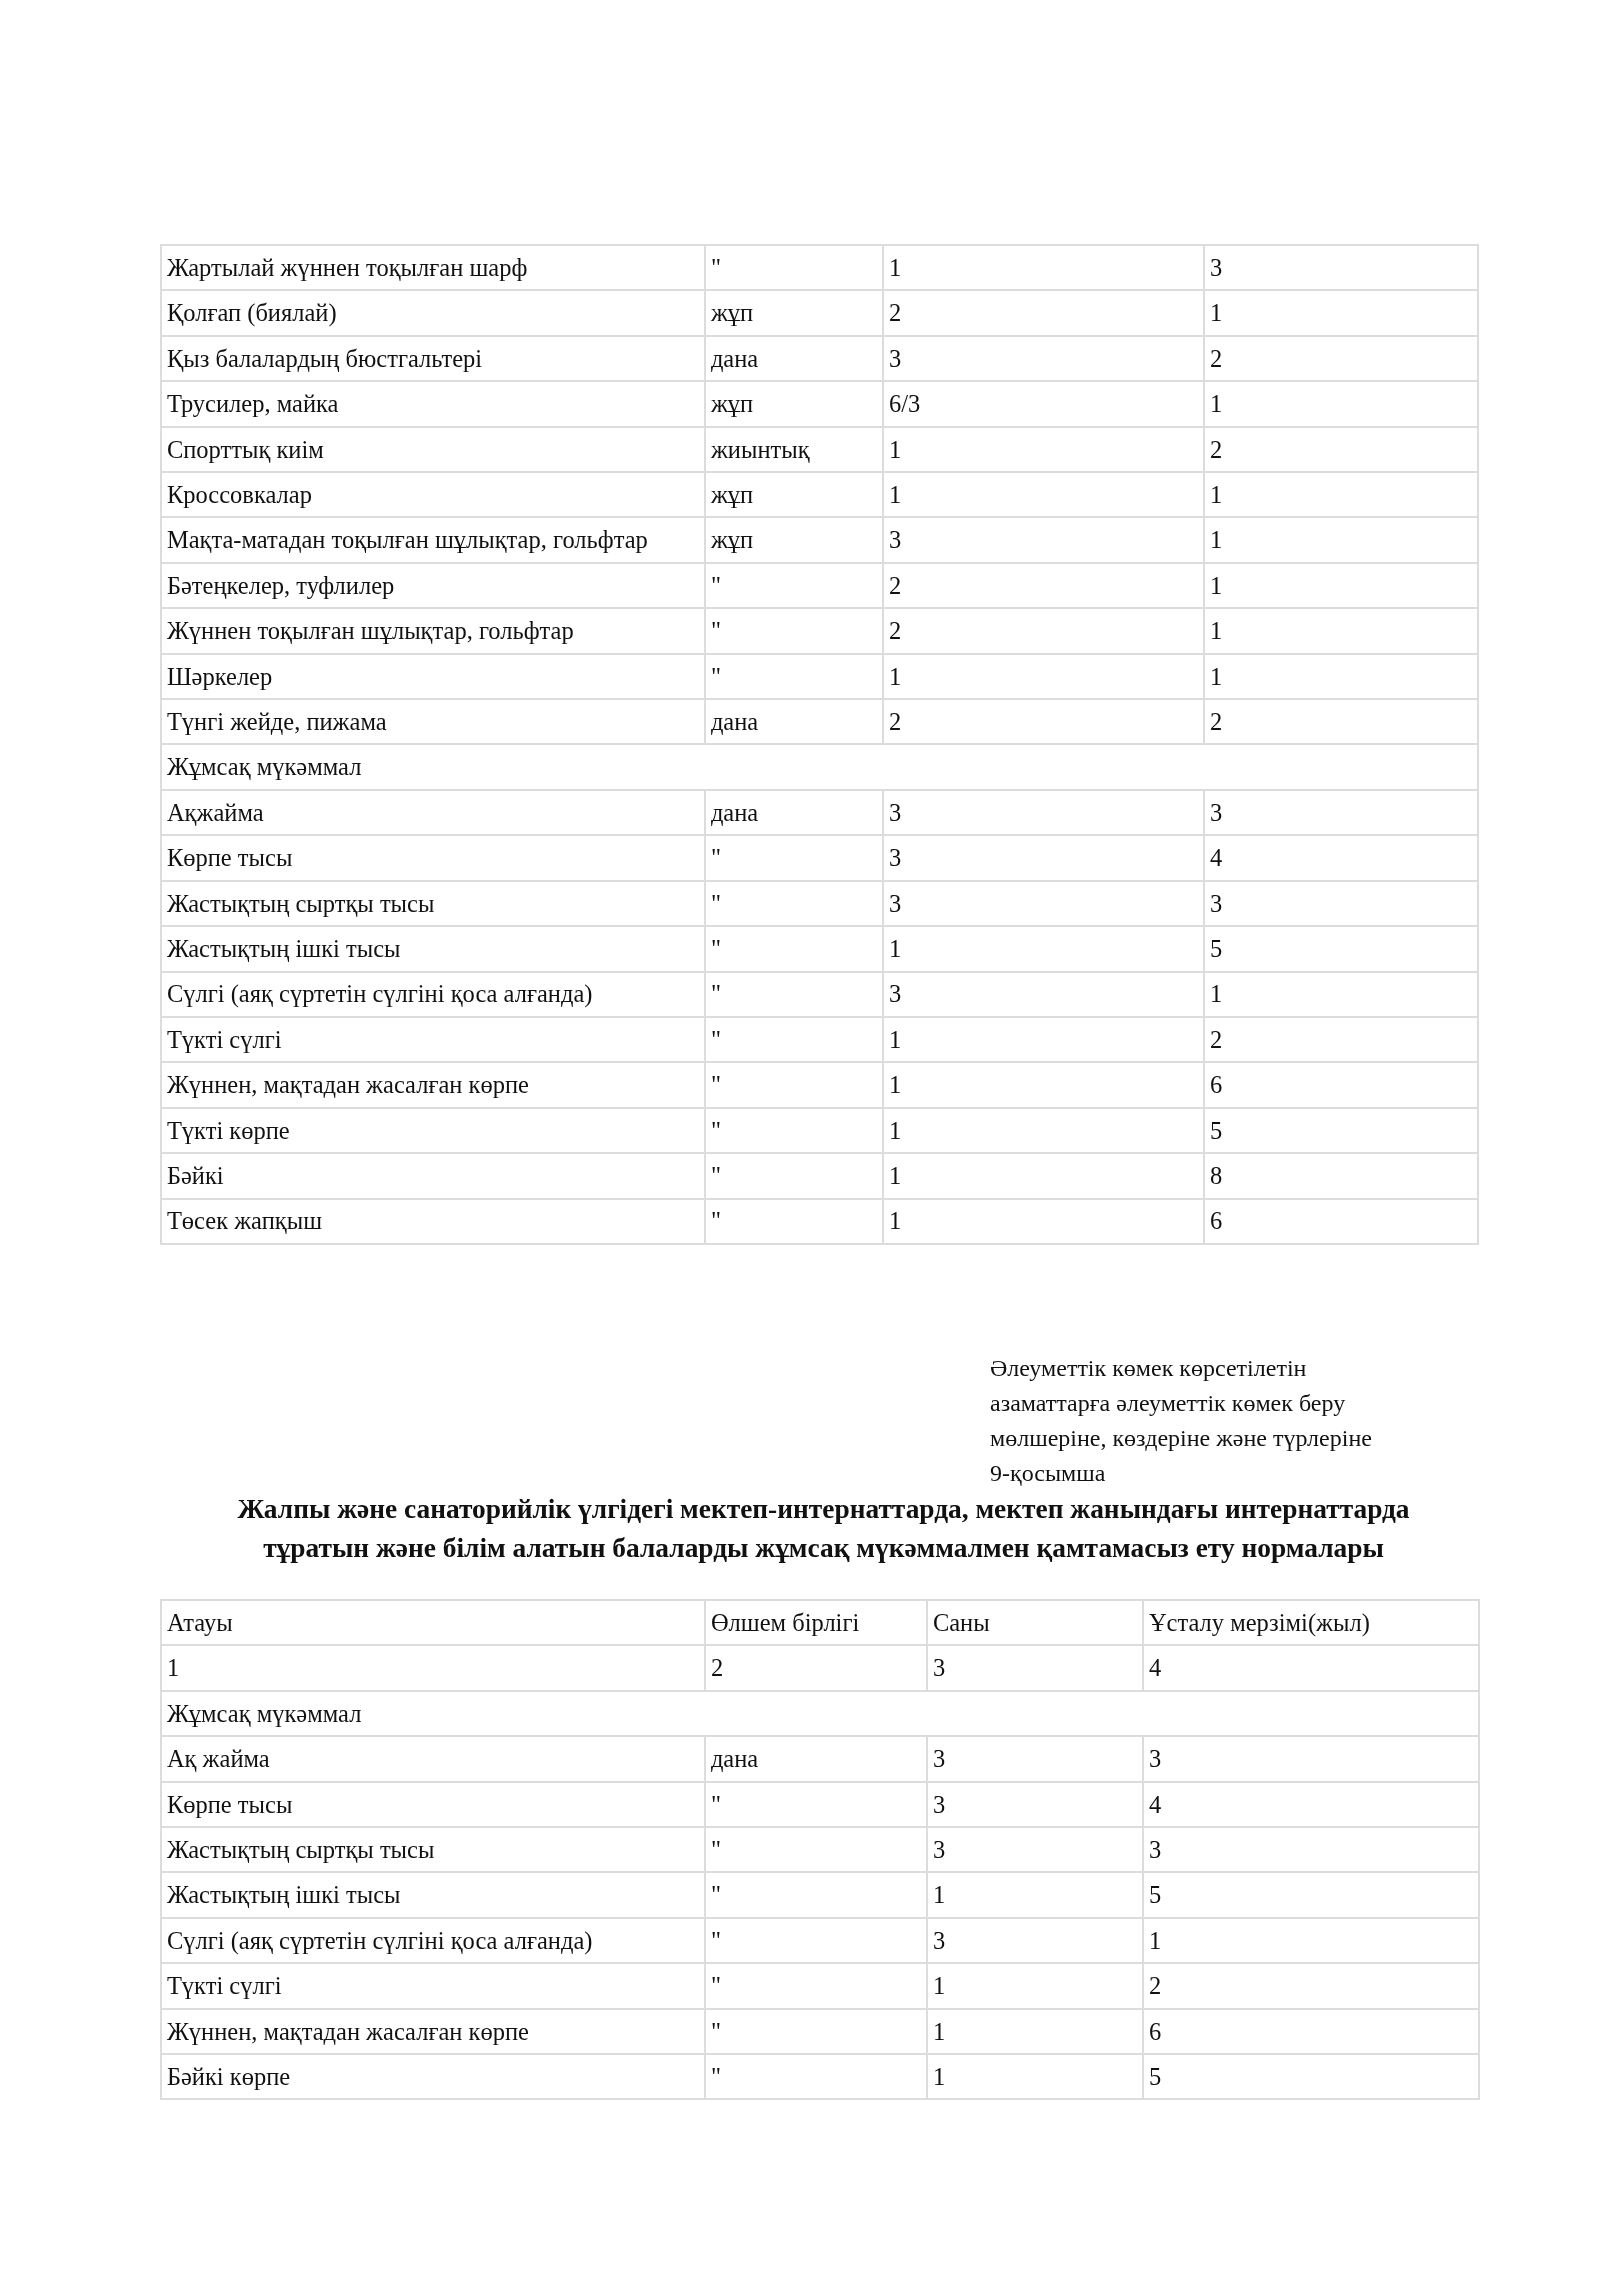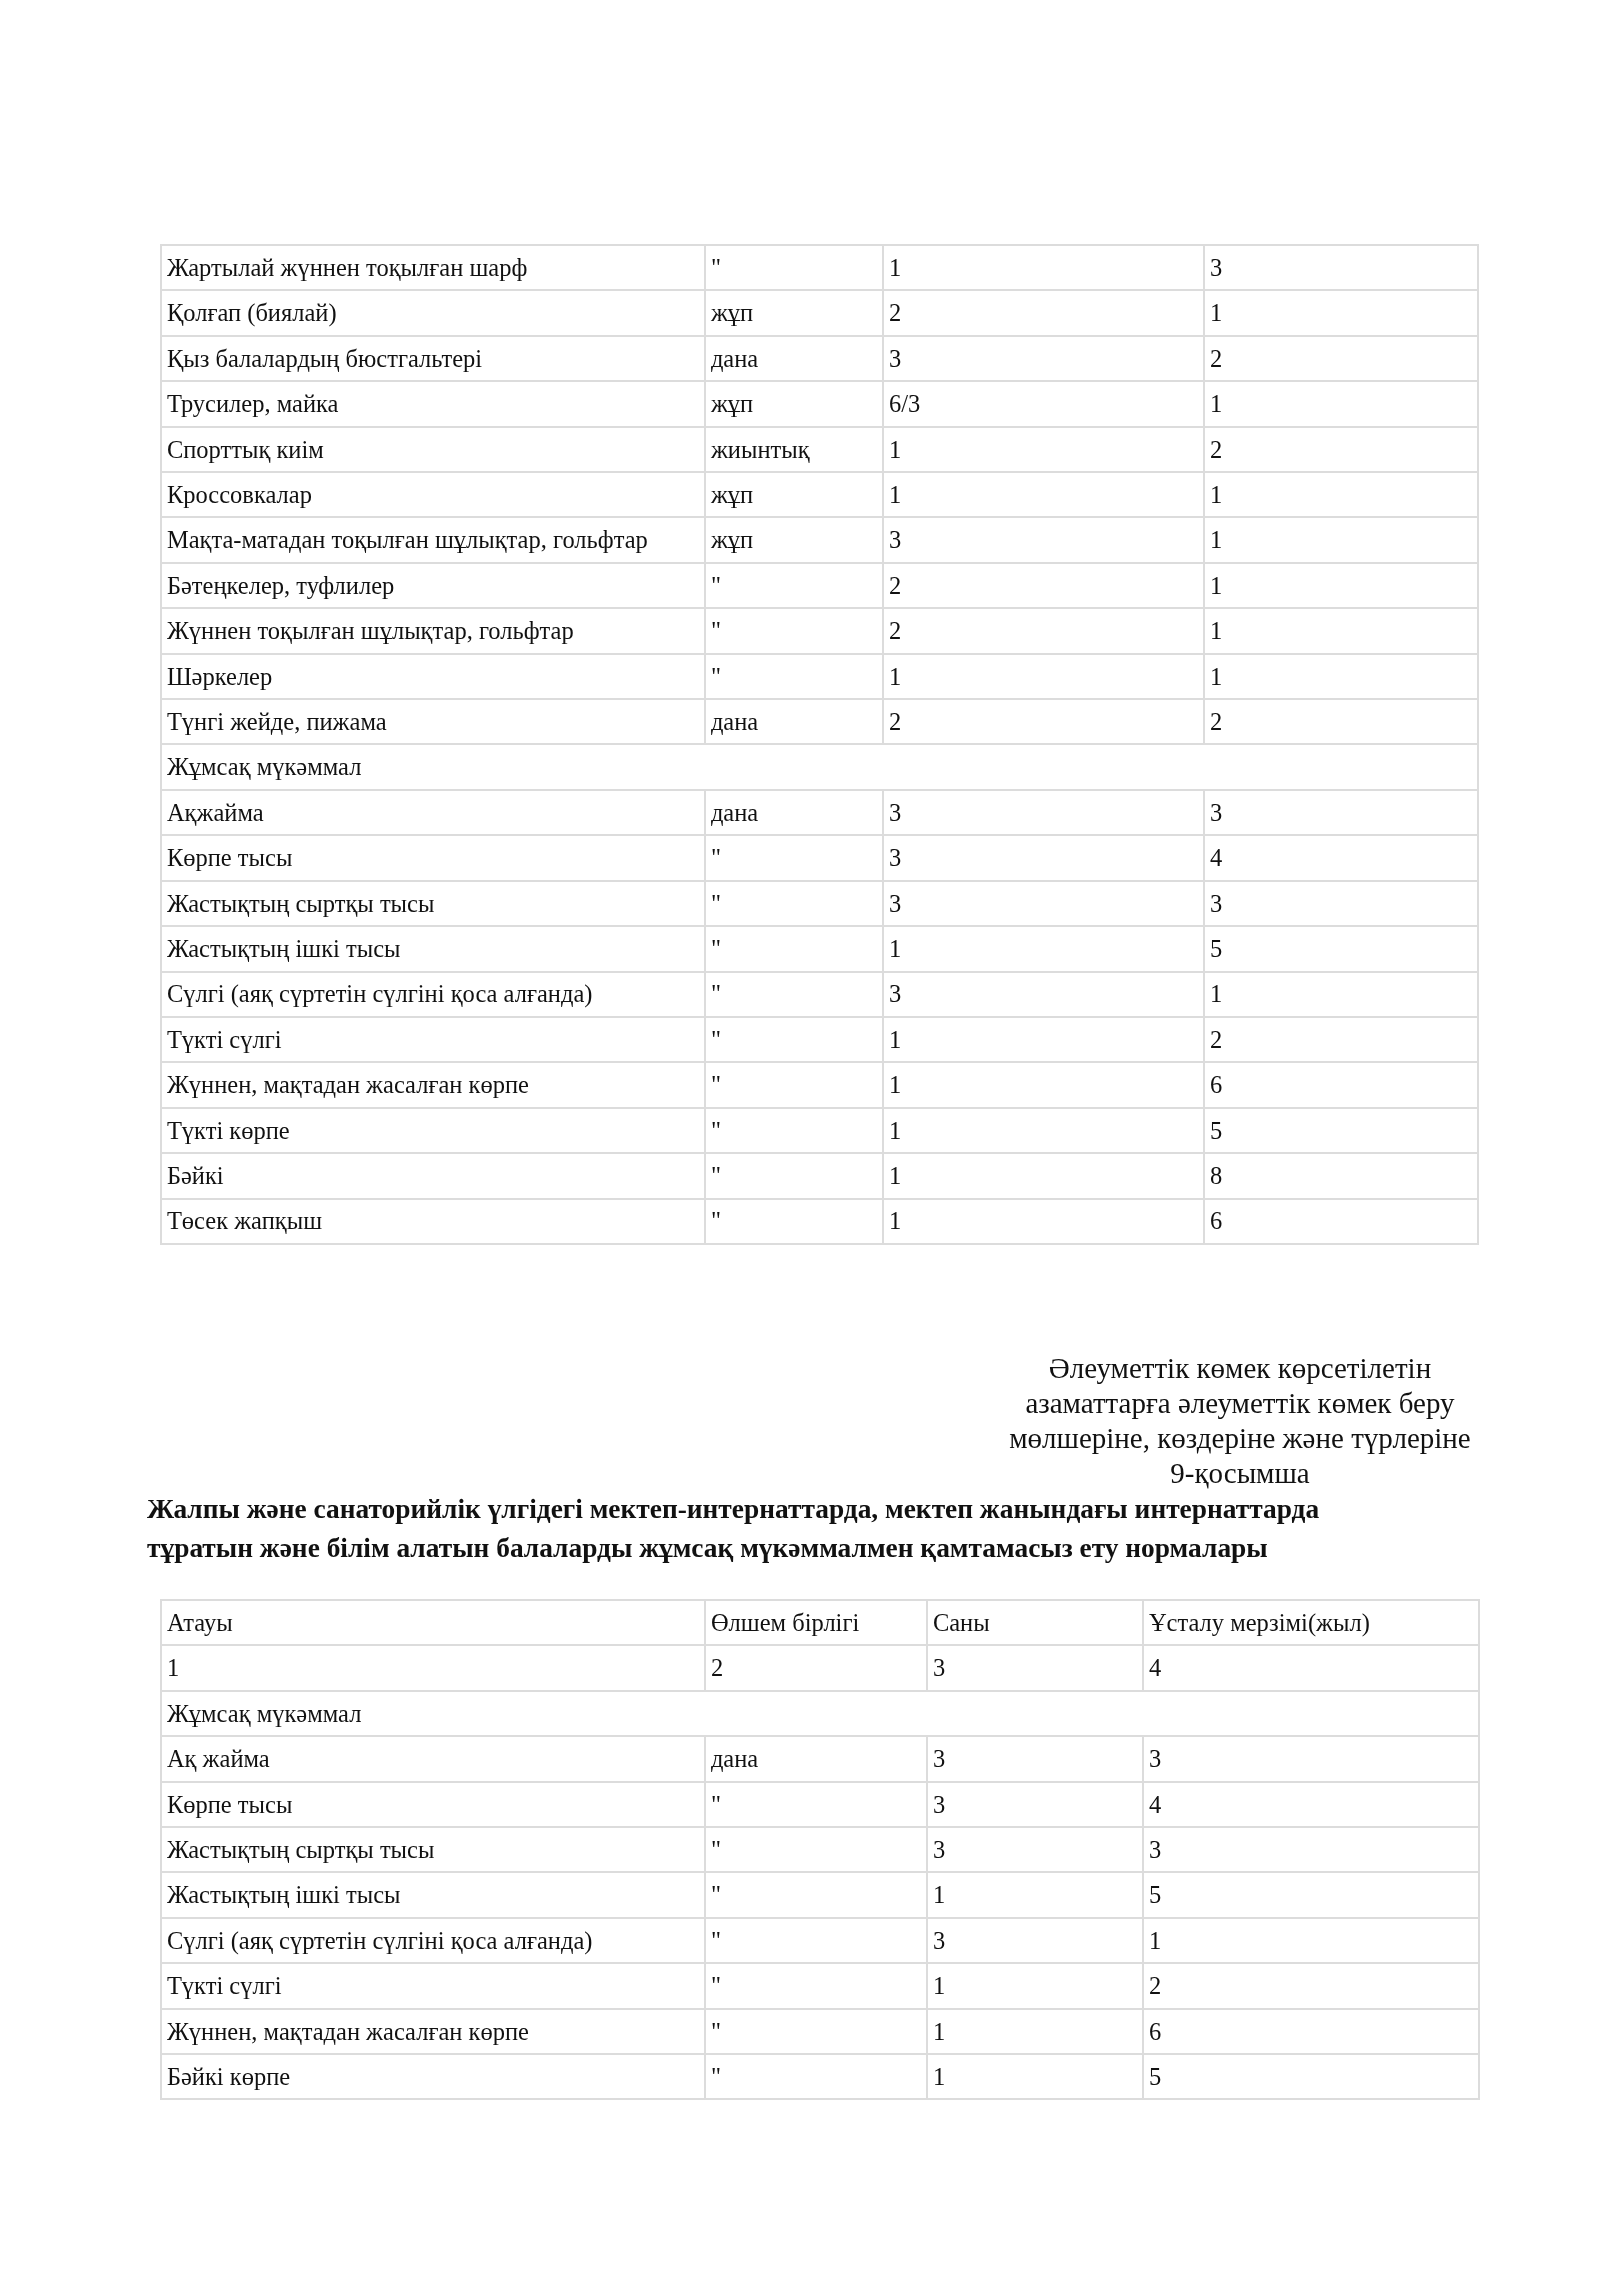--- a/index.html
+++ b/index.html
@@ -4,22 +4,22 @@
 <style>
   html, body { margin: 0; padding: 0; background: #ffffff; }
   body { width: 1621px; height: 2293px; position: relative; font-family: "Liberation Serif", "DejaVu Serif", serif; color: #111; }
   table { border-collapse: collapse; position: absolute; left: 160px; width: 1318px; table-layout: fixed; margin-top: 48px; }
   td { border: 2px solid #dcdcdc; font-size: 24.5px; line-height: 1.25; padding: 6.9px 3.9px 5.9px 4.9px; vertical-align: middle; height: 28px; }
   td.name { text-align: justify; }
   #t1 { top: 196px; }
   #t2 { top: 1551px; }
   #t1 col.c1 { width: 544px; } #t1 col.c2 { width: 178px; } #t1 col.c3 { width: 321px; } #t1 col.c4 { width: 274px; }
   #t2 col.c1 { width: 544px; } #t2 col.c2 { width: 222px; } #t2 col.c3 { width: 216px; } #t2 col.c4 { width: 336px; }
-  .note { position: absolute; left: 990px; width: 500px; top: 1351px; text-align: center; font-size: 29px; line-height: 35px; }
-  .heading { position: absolute; left: 147px; width: 1353px; top: 1490px; font-weight: bold; font-size: 27.4px; line-height: 39px; }
+  .note { position: absolute; left: 990px; width: 500px; top: 1351px; font-size: 24px; line-height: 35px; }
+  .heading { position: absolute; left: 147px; width: 1353px; top: 1490px; text-align: center; font-weight: bold; font-size: 27.4px; line-height: 39px; }
 </style>
 </head>
 <body>
 
 <table id="t1">
   <colgroup>
       <col class="c1">
       <col class="c2">
       <col class="c3">
       <col class="c4">

